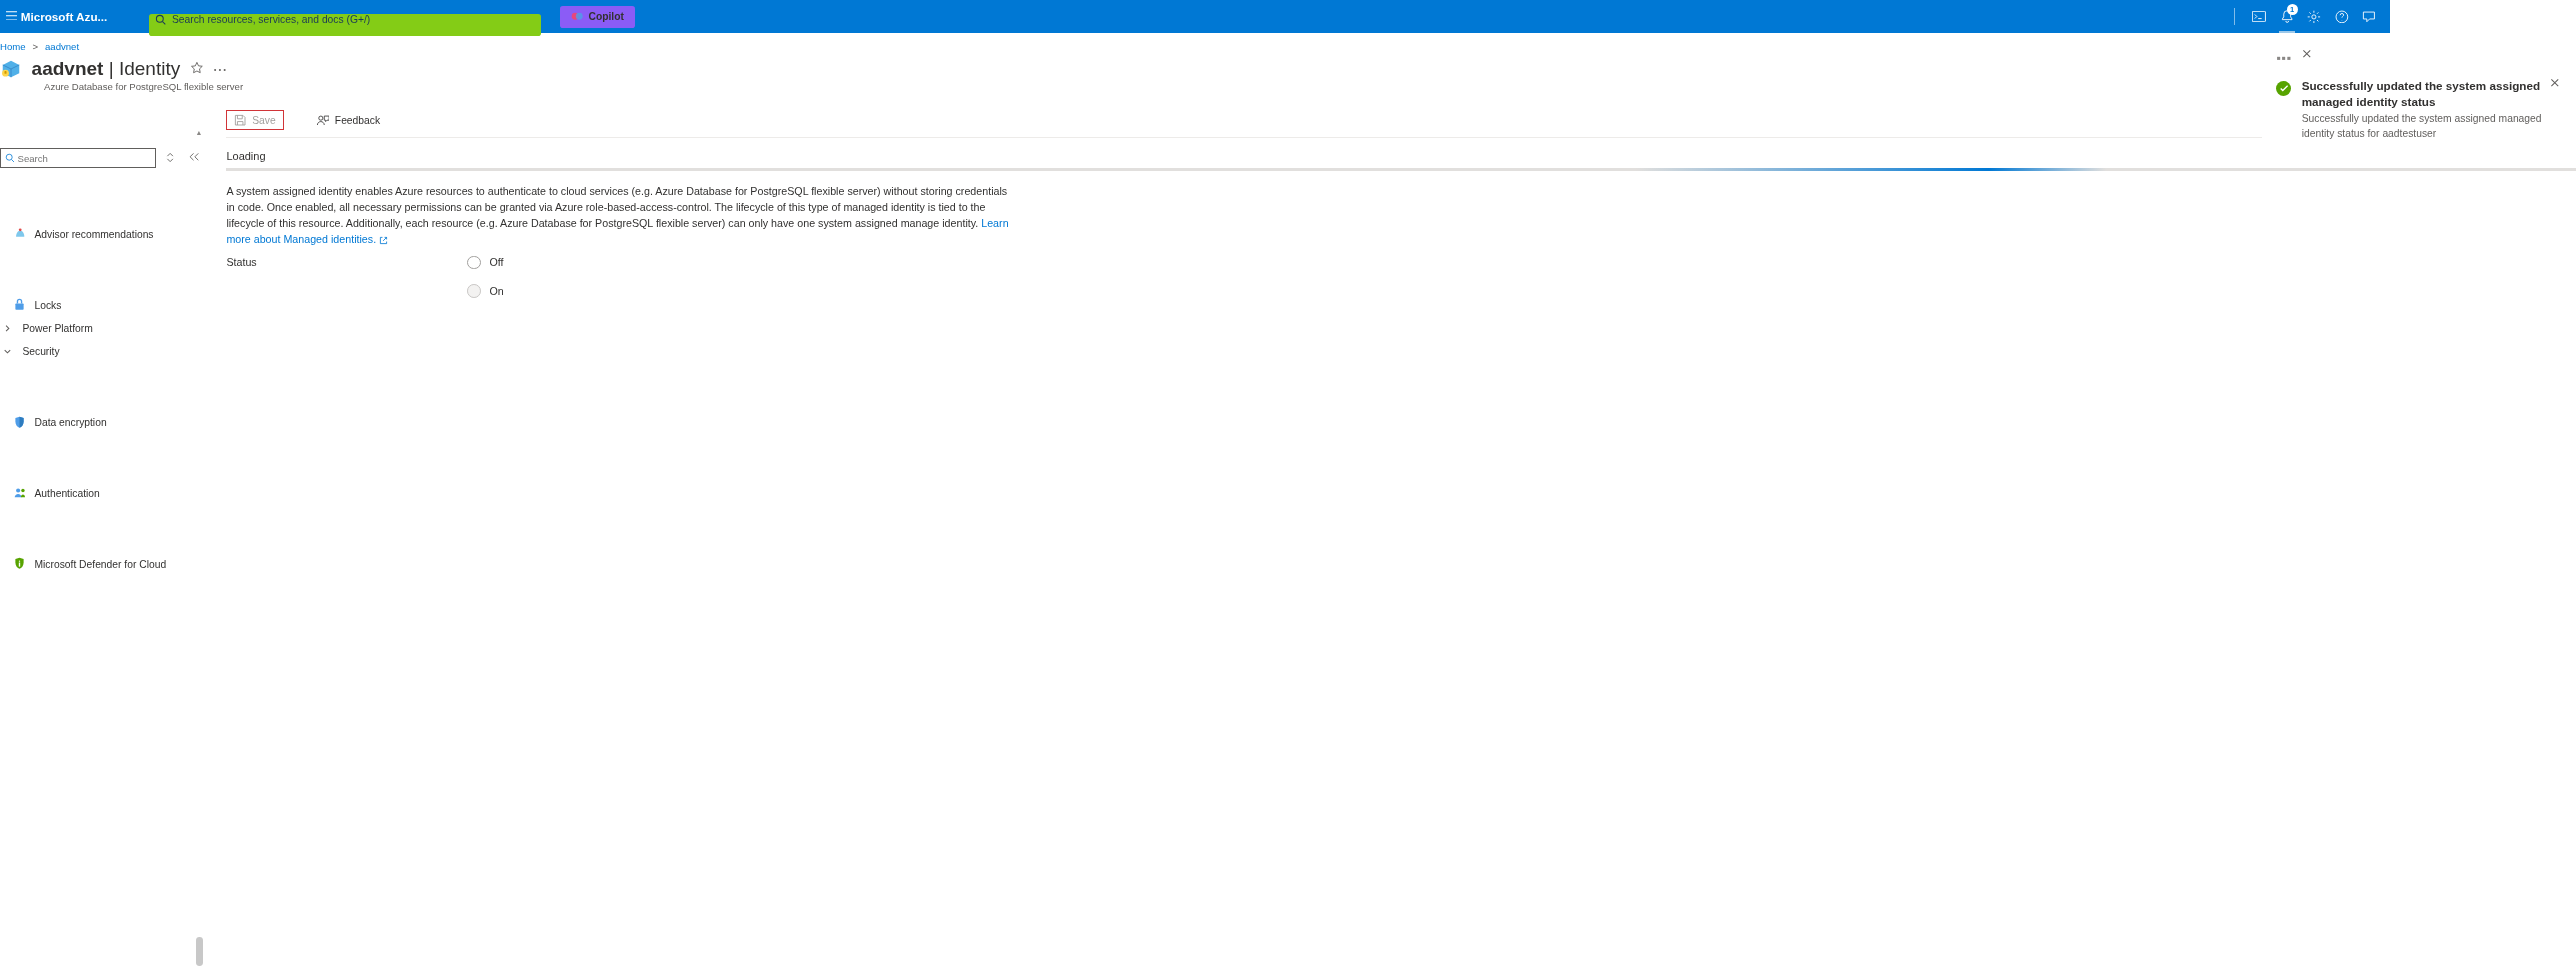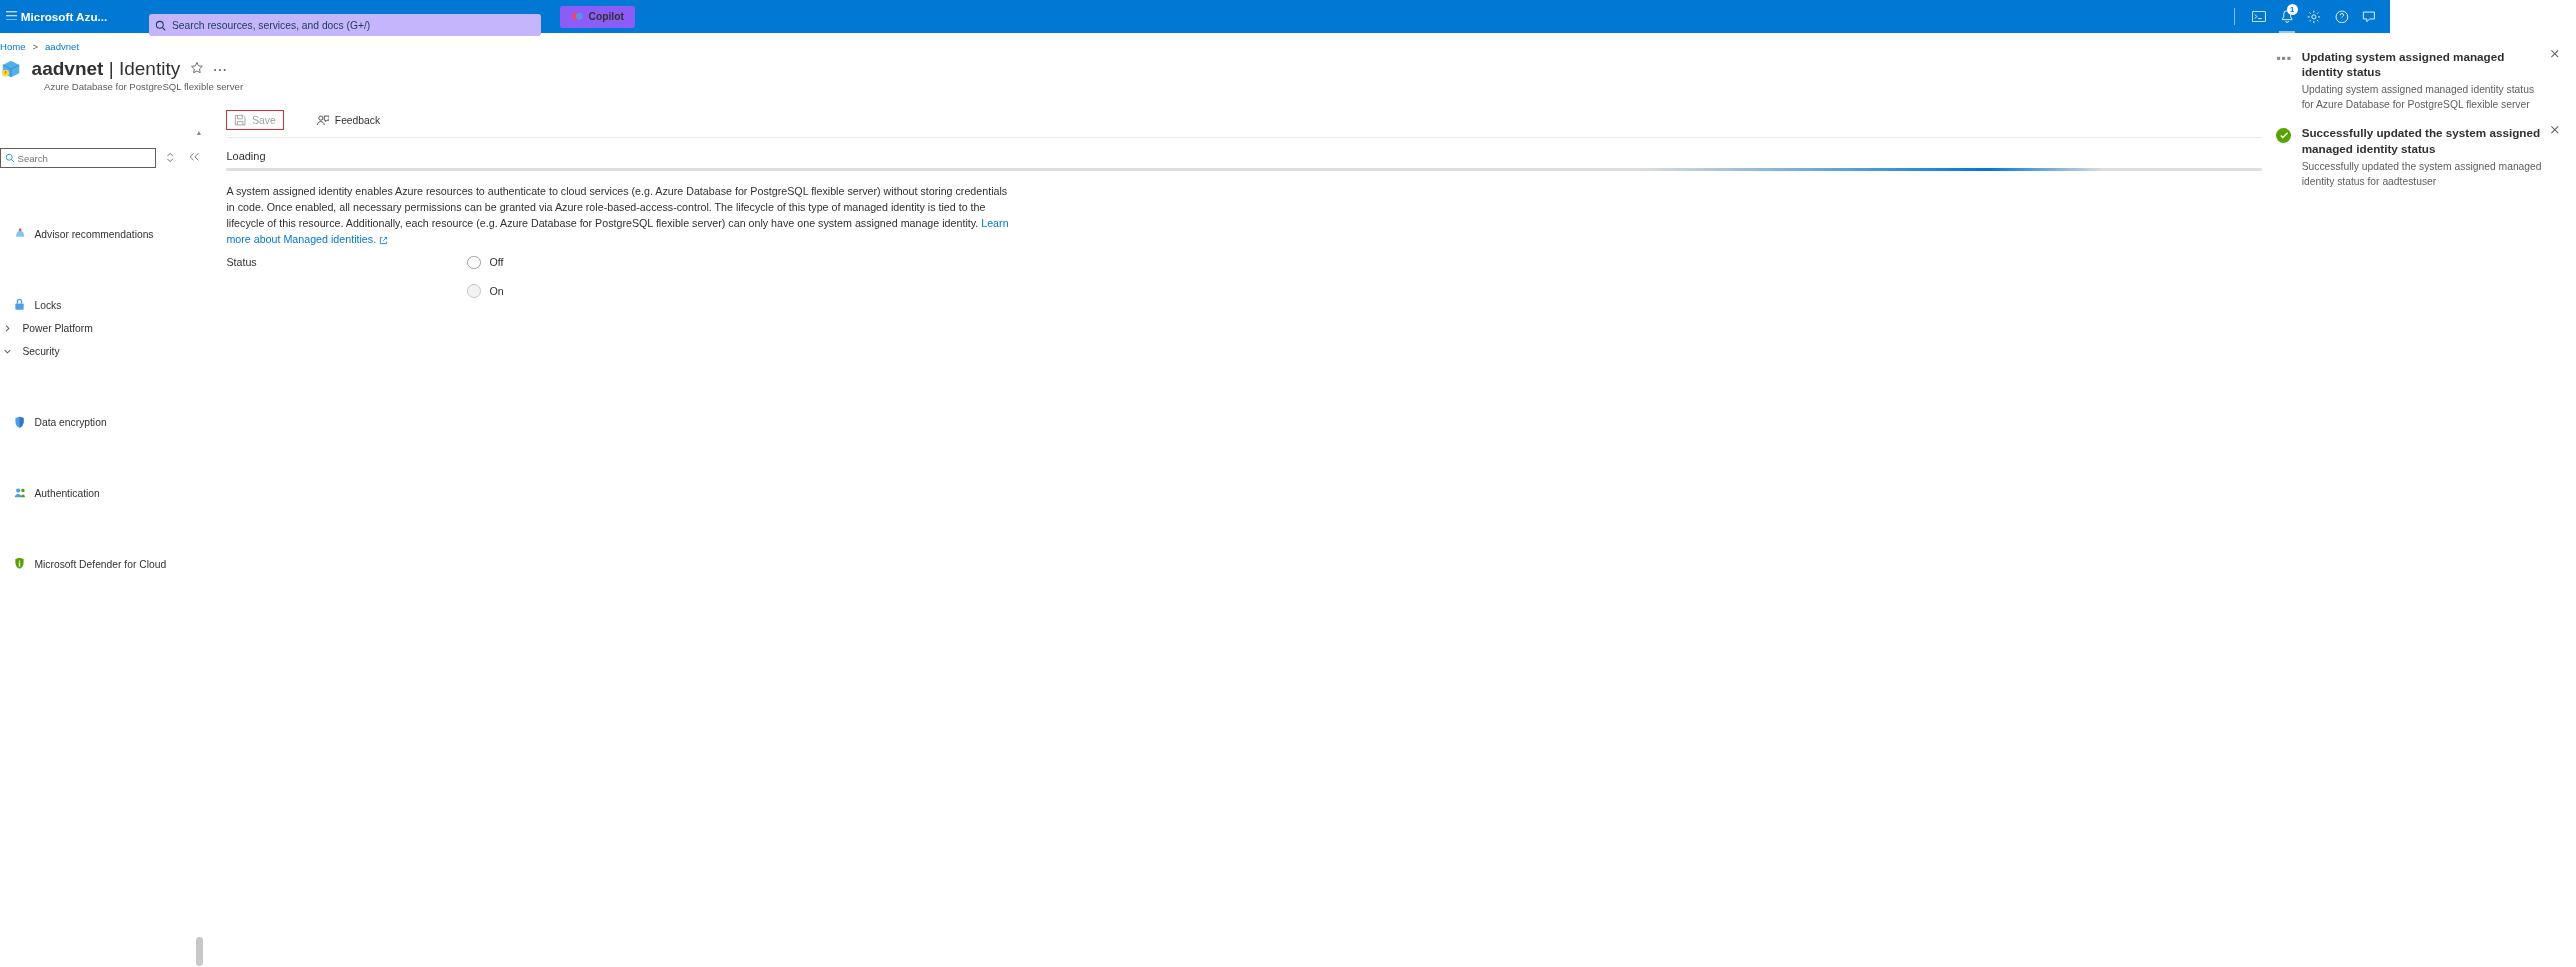--- a/index.html
+++ b/index.html
@@ -4,21 +4,21 @@
 <style>
   * { box-sizing: border-box; margin: 0; padding: 0; font-family: "Segoe UI", Arial, sans-serif; }
   body { background: #fff; color: #323130; font-size: 9.6px; overflow: hidden; }
 
   
   .topbar { background: #0078d4; height: 33px; display: flex; align-items: center; color: #fff; position: relative; }
   .hamburger { width: 13.8px; padding: 0 5.5px; cursor: pointer; }
   .hamburger svg { stroke: #fff; }
   .brand { font-size: 11.7px; font-weight: 600; padding: 0 13.8px 0 6.9px; white-space: nowrap; }
   .search-wrap { flex: 0 0 392px; margin-left: 27.5px; }
-  .search-box { display: flex; align-items: center; background: #c4b5fd; border-radius: 2.8px; height: 22px; padding: 0 6.9px; margin-top: 17px; }
+  .search-box { display: flex; align-items: flex-start; background: #84cc16; border-radius: 2.8px; height: 22px; padding: 0 6.9px; margin-top: 17px; }
   .search-box svg { flex: 0 0 auto; }
   .search-box input { flex: 1; background: transparent; border: none; outline: none; font-size: 10.3px; color: #1b3a57; padding-left: 5.5px; }
   .search-box input::placeholder { color: #1b3a57; }
   .copilot-btn { margin-left: 19px; background: #8b5cf6; color: #323130; border-radius: 2.8px; height: 22px; display: flex; align-items: center; padding: 0 11px; font-weight: 600; font-size: 10.3px; gap: 5.5px; cursor: pointer; }
   .top-icons { display: flex; align-items: center; gap: 0; margin-left: auto; padding-right: 193px; }
   .top-divider { width: 0.7px; height: 16.5px; background: rgba(255,255,255,0.5); margin: 0 11px; }
   .top-icon { width: 27.5px; height: 33px; display: flex; align-items: center; justify-content: center; cursor: pointer; position: relative; }
   .notif-badge { position: absolute; top: 4.1px; right: 2.8px; background: #fff; color: #0078d4; border-radius: 50%; width: 11px; height: 11px; font-size: 7.6px; font-weight: 700; display: flex; align-items: center; justify-content: center; }
   .notif-underline { position: absolute; bottom: 0; left: 5.5px; right: 5.5px; height: 2.1px; background: #9cc8e9; }
 
@@ -319,24 +319,20 @@
       </div>
     </div>
   </div>
 </div>
 
 <div class="notif-panel">
   <div class="notif-block">
     <div class="iconcol">
         <span class="dots-icon">▪▪▪</span>
       </div>
-    <div class="contentcol">
-      <div class="notif-title">Updating system assigned managed identity status</div>
-      <div class="notif-sub">Updating system assigned managed identity status for Azure Database for PostgreSQL flexible server</div>
-    </div>
     <div class="closecol">
       <svg width="9.6" height="9.6" viewBox="0 0 14 14">
           <path d="M2 2l10 10M12 2L2 12" stroke="#605e5c" stroke-width="1.5"></path>
         </svg>
     </div>
   </div>
   <div class="notif-block">
     <div class="iconcol">
       <div class="success-circle">
         <svg width="8.3" height="6.9" viewBox="0 0 12 10">

